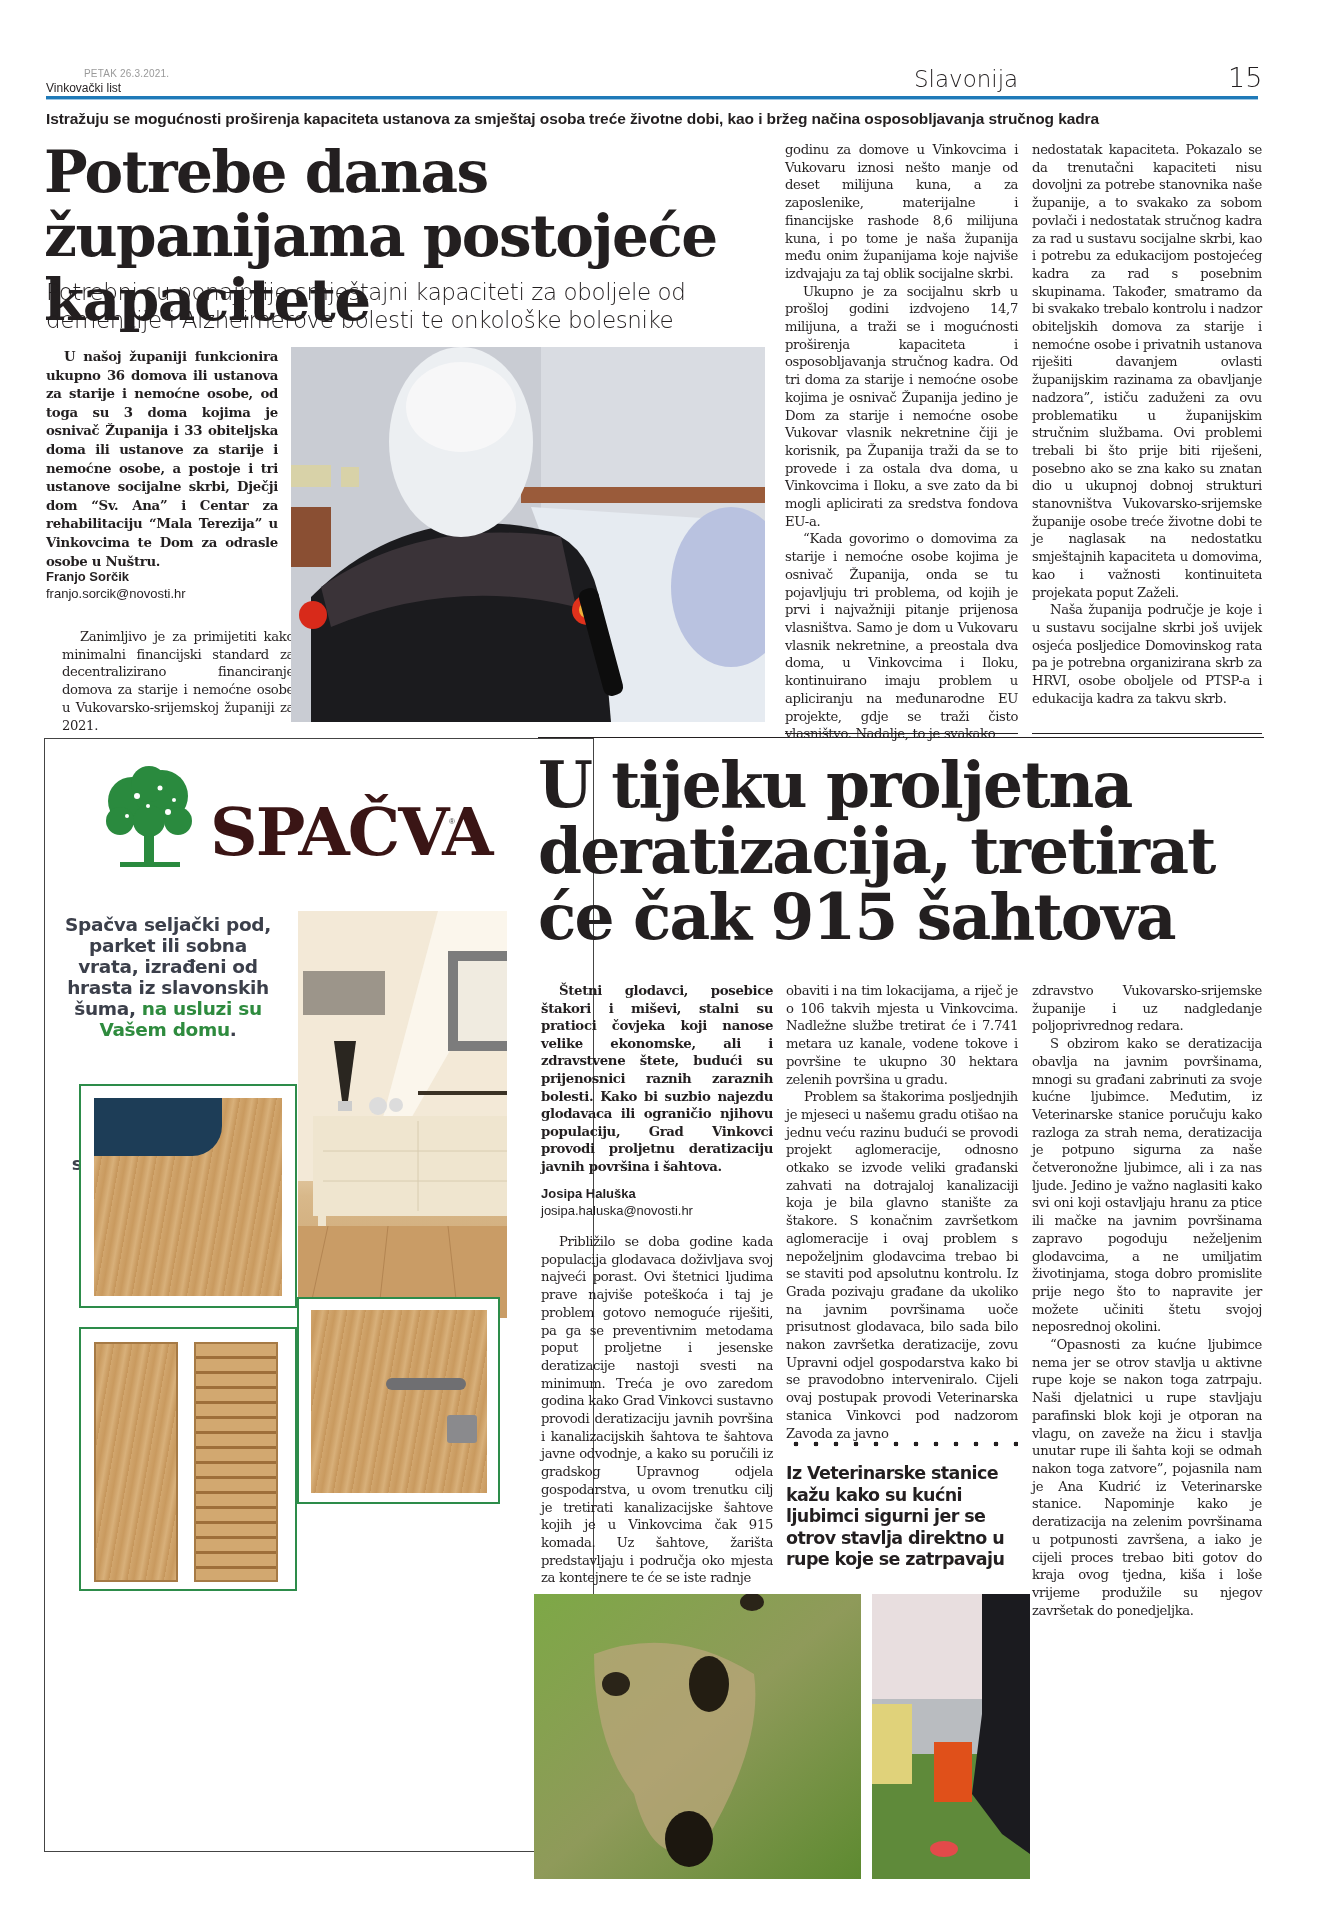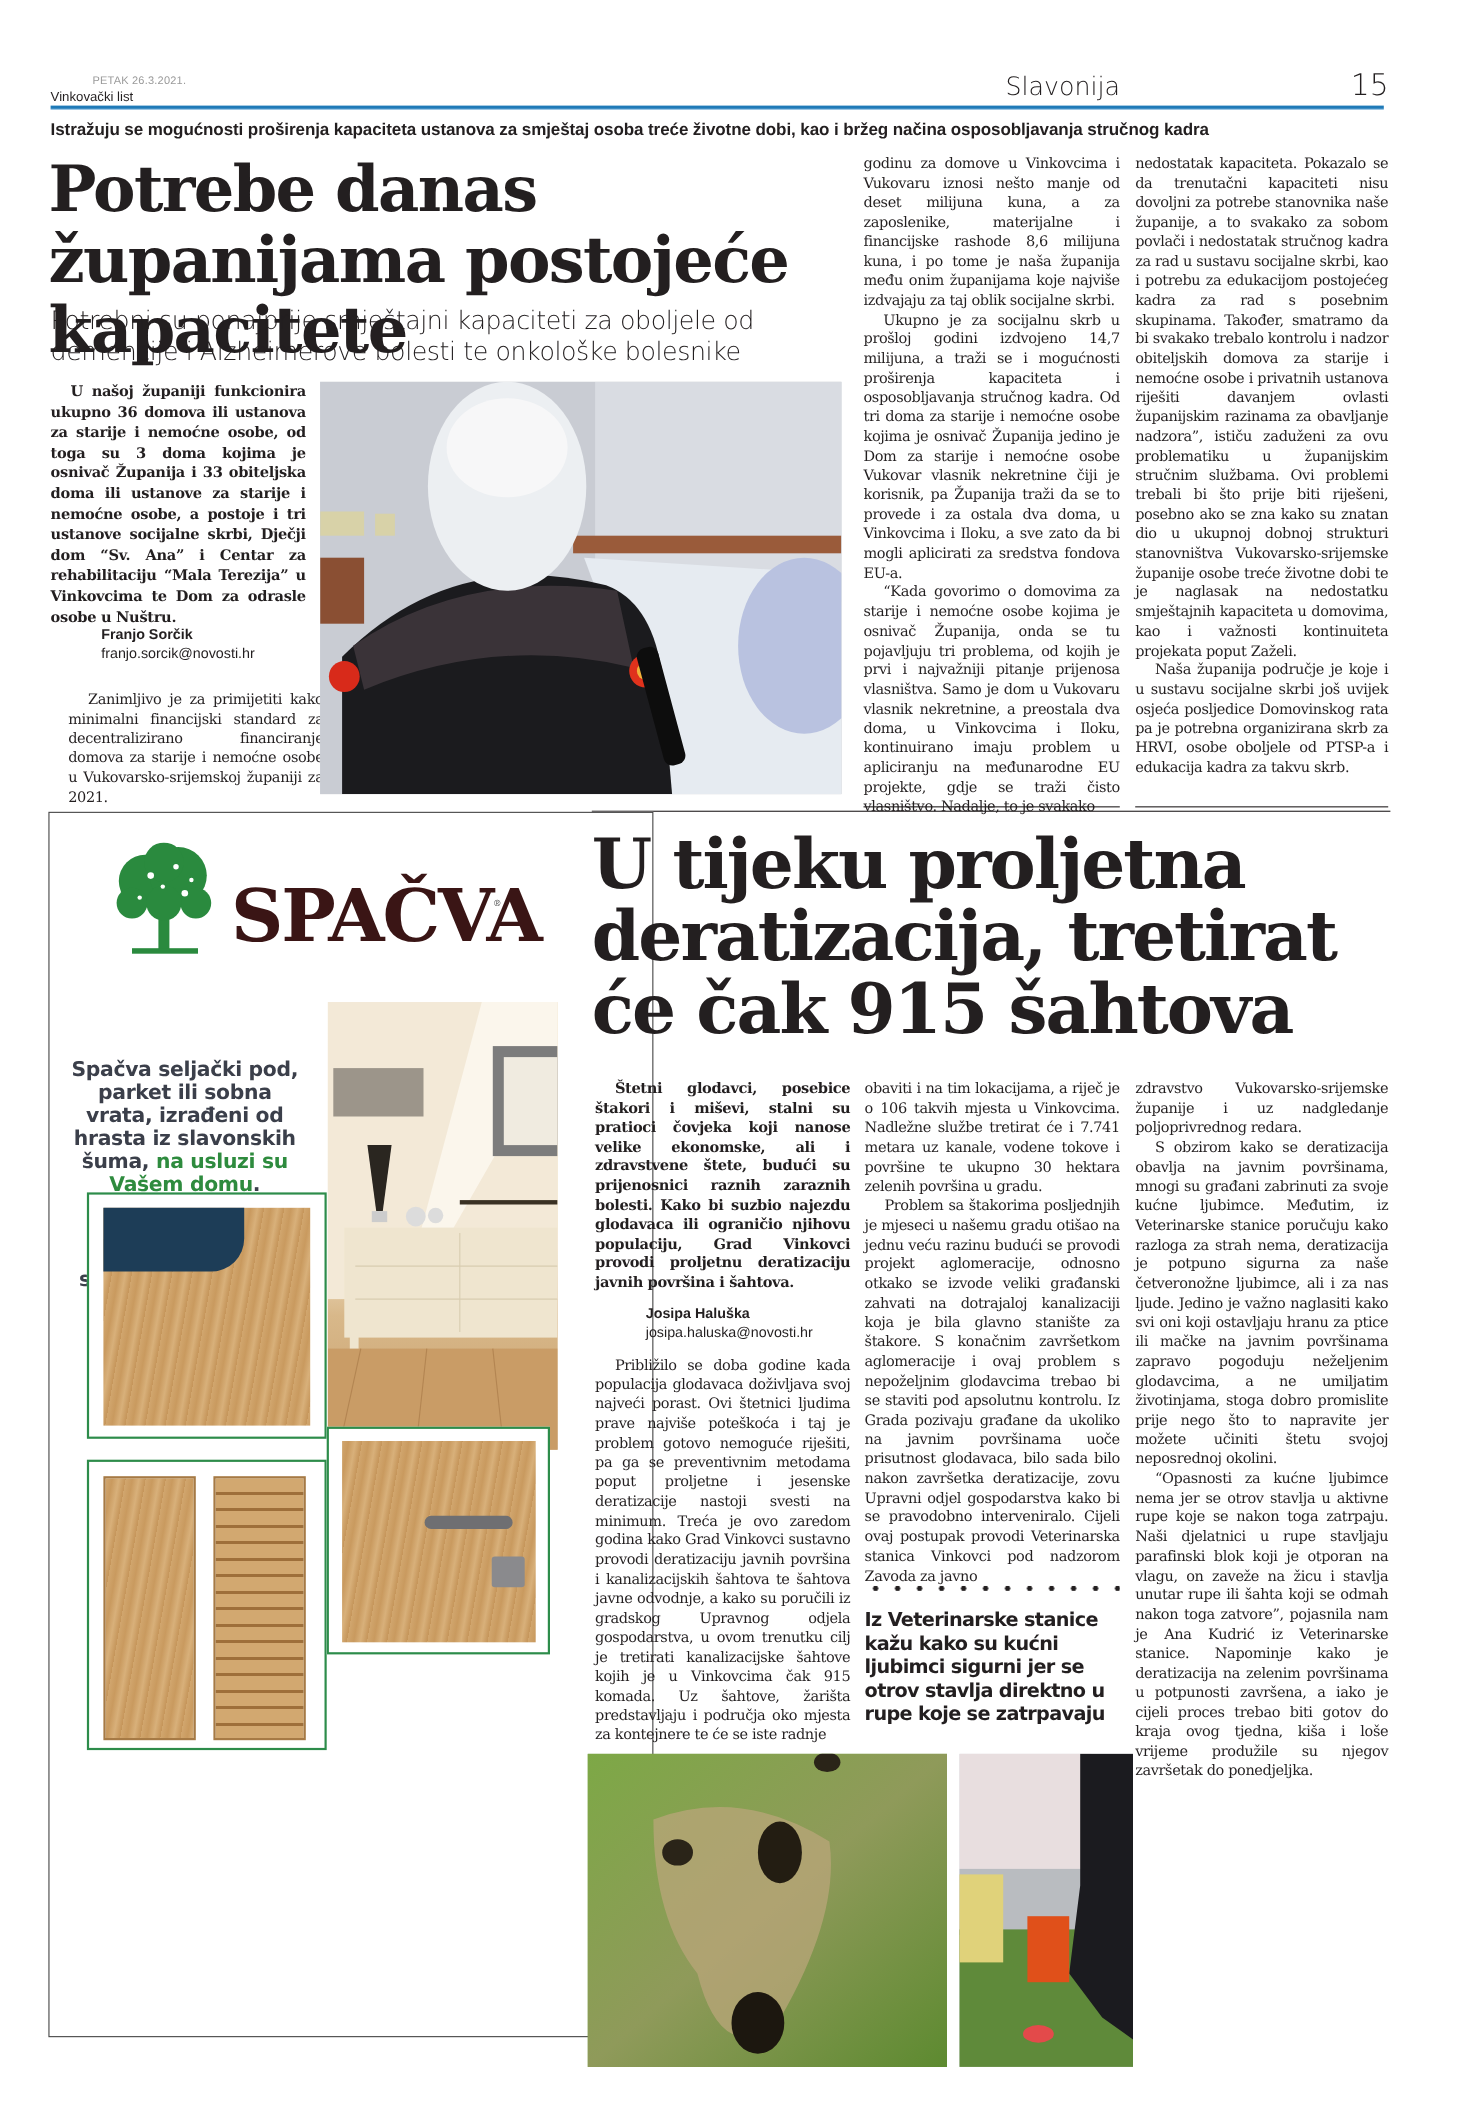--- a/index.html
+++ b/index.html
@@ -14,21 +14,21 @@
   .hdr-page { left: 1228px; top: 62px; font: 27px "DejaVu Sans", sans-serif; color: #231f20; font-weight: 200; }
   .hdr-rule { left: 46px; top: 96px; width: 1212px; height: 3px; background: #1f7ab8; }
   .hdr-rule2 { left: 46px; top: 99px; width: 1212px; height: 1px; background: #9cc6e4; }
 
   .kicker { left: 46px; top: 110px; width: 1215px; font: bold 15.5px "Liberation Sans", sans-serif; color: #231f20; letter-spacing: -0.1px; white-space: nowrap; }
 
   .h1 { left: 44px; top: 140px; width: 740px; font: bold 58px/64px "DejaVu Serif", serif; letter-spacing: -1.5px; color: #231f20; }
   .deck { left: 46px; top: 278px; width: 730px; font: 23px/28px "DejaVu Sans", sans-serif; color: #231f20; font-weight: 300; letter-spacing: -0.4px; }
 
   .lead { left: 46px; top: 348px; width: 232px; font: bold 13.3px/18.6px "DejaVu Serif", serif; text-align: justify; hyphens: auto; letter-spacing: -0.3px; text-indent: 18px; }
-  .byline { left: 46px; top: 568px; width: 232px; margin-left: 46px; }
+  .byline { left: 46px; top: 568px; width: 232px; }
   .byline .name { font: bold 13px/17px "Liberation Sans", sans-serif; display: block; }
   .byline .mail { font: 13px/17px "Liberation Sans", sans-serif; display: block; color: #231f20; }
 
   .body { font: 13.2px/17.7px "DejaVu Serif", serif; text-align: justify; hyphens: auto; letter-spacing: -0.35px; color: #231f20; }
   .body p { text-indent: 18px; }
   .body p.noindent { text-indent: 0; }
 
   .c1b { left: 62px; top: 628px; width: 232px; }
   .c3 { left: 785px; top: 141px; width: 233px; }
   .c4 { left: 1032px; top: 141px; width: 230px; }
@@ -37,21 +37,21 @@
 
   .rule-a { left: 785px; top: 733px; width: 233px; height: 1px; background: #231f20; }
   .rule-b { left: 1032px; top: 733px; width: 230px; height: 1px; background: #231f20; }
   .rule-c { left: 538px; top: 737px; width: 726px; height: 1px; background: #231f20; }
 
   
   .ad { left: 44px; top: 738px; width: 550px; height: 1114px; border: 1.5px solid #444; background: #fff; overflow: hidden; }
   .ad-logo-tree { left: 57px; top: 27px; width: 95px; height: 105px; }
   .ad-logo-text { left: 165px; top: 58px; font: bold 66px/70px "DejaVu Serif", serif; color: #3a1515; letter-spacing: -2px; }
   .ad-reg { left: 404px; top: 78px; font: 8px "Liberation Sans", sans-serif; color: #444; }
-  .ad-copy1 { left: 18px; top: 175px; width: 210px; text-align: center; font: bold 18.5px/21px "DejaVu Sans", sans-serif; color: #3b3f4a; letter-spacing: -0.3px; margin-top: 48px; }
+  .ad-copy1 { left: 18px; top: 175px; width: 210px; text-align: center; font: bold 18.5px/21px "DejaVu Sans", sans-serif; color: #3b3f4a; letter-spacing: -0.3px; }
   .ad-copy2 { left: 18px; top: 372px; width: 210px; text-align: center; font: bold 18.5px/21px "DejaVu Sans", sans-serif; color: #3b3f4a; letter-spacing: -0.3px; }
   .ad-green { color: #2e8b3e; }
   .ad-url { left: 18px; top: 503px; width: 210px; text-align: center; font: bold 21px "DejaVu Sans", sans-serif; color: #3b3f4a; letter-spacing: -0.5px; }
   .ad-img-main { left: 253px; top: 172px; width: 209px; height: 407px; overflow: hidden; background: linear-gradient(180deg,#f5ead6 0%,#efe0c4 55%,#d8b88a 70%,#c79e6a 100%); }
   .ad-frame { border: 2.5px solid #2d8c4a; background: #fff; }
   .ad-frame1 { left: 34px; top: 345px; width: 218px; height: 224px; }
   .ad-frame2 { left: 34px; top: 588px; width: 218px; height: 264px; }
   .ad-frame3 { left: 252px; top: 558px; width: 203px; height: 207px; }
   .wood { background: repeating-linear-gradient(100deg,#d1a66e 0px,#c99a5f 6px,#d8b07a 12px,#c5955a 18px); }
 

